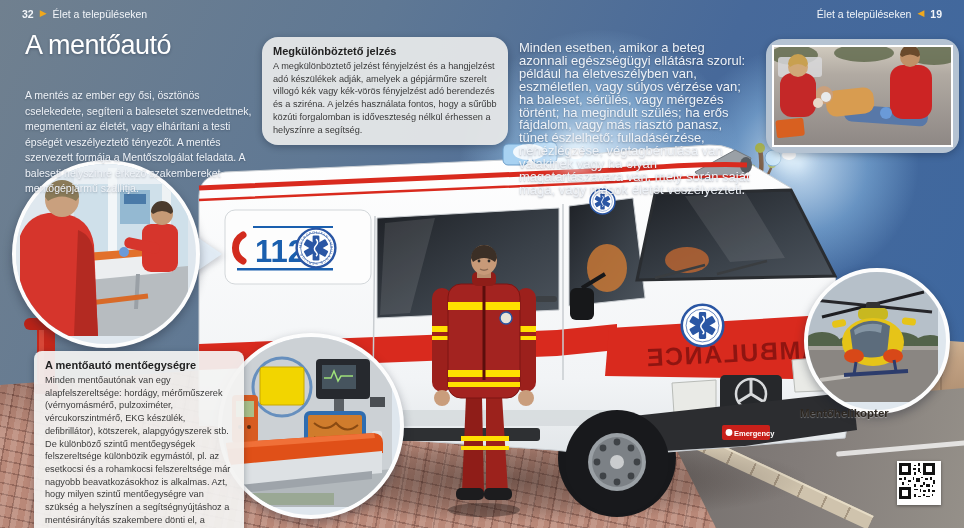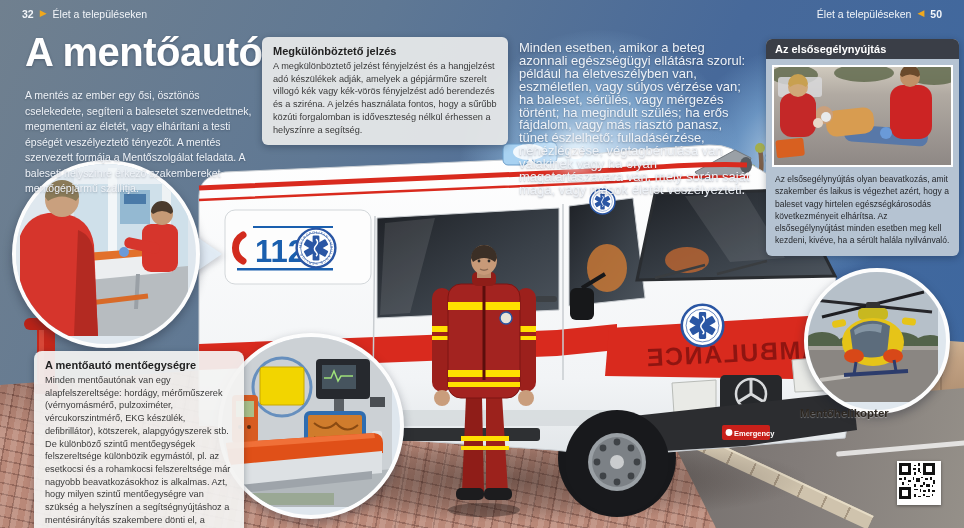--- a/index.html
+++ b/index.html
@@ -39,25 +39,25 @@
   .van-shadow{left:205px;top:438px;width:600px;height:84px;z-index:5;
         background:radial-gradient(ellipse at center,rgba(45,35,32,.5) 0%,rgba(45,35,32,.25) 45%,rgba(45,35,32,0) 72%);}
   .light-core{background:#fff;border-radius:50%;z-index:7;}
   .core1{left:568px;top:148px;width:16px;height:11px;box-shadow:0 0 20px 12px rgba(235,248,255,.95);}
   .core2{left:782px;top:150px;width:14px;height:10px;box-shadow:0 0 18px 10px rgba(235,248,255,.9);}
 
   
   .hdr{top:8px;z-index:9;color:#f2f5f9;font-size:10.5px;display:flex;align-items:flex-start;gap:6px;}
   .hdr .pg{font-weight:bold;}
   .hdr .arr{color:#f0a81c;font-size:9px;}
-  .title{left:25px;top:30px;z-index:9;color:#fff;font-size:40px;font-weight:bold;letter-spacing:-.5px;
+  .title{left:25px;top:30px;z-index:9;color:#fff;font-size:27px;font-weight:normal;letter-spacing:-.5px;
          text-shadow:0 1px 3px rgba(20,30,50,.35);}
   .intro{left:25px;top:88px;width:236px;z-index:9;color:#eef2f7;font-size:10.5px;line-height:15.5px;
          text-shadow:0 1px 2px rgba(20,30,50,.3);}
-  .box{z-index:9;border-radius:6px;box-shadow:0 2px 7px rgba(10,20,35,.3);}
+  .box{z-index:9;border-radius:16px;box-shadow:0 2px 7px rgba(10,20,35,.3);}
   .box h3{margin:0 0 3px 0;font-size:11px;color:#222;}
   .box p{margin:0;font-size:9.2px;line-height:12.7px;color:#3a3a3a;}
   .box-signal{left:262px;top:37px;width:224px;background:rgba(228,230,231,.96);padding:8px 11px 9px;}
   .blk-when{left:507px;top:30px;width:258px;z-index:9;}
   .blk-when h3{margin:0 0 3px 0;font-size:11px;color:#fff;text-shadow:0 1px 2px rgba(20,30,50,.4);}
   .blk-when p{margin:12px;font-size:13px;line-height:12.9px;color:#eef2f7;text-shadow:0 1px 2px rgba(20,30,50,.35);}
   .box-firstaid{left:766px;top:39px;width:193px;background:#b5c3d2;overflow:hidden;padding:0;}
   .box-firstaid .bar{background:#3a3e47;color:#fff;font-weight:bold;font-size:11px;padding:4px 9px;}
   .box-firstaid .photo{margin:6px;border:2px solid #fff;height:98px;position:relative;overflow:hidden;
         background:linear-gradient(180deg,#cfc9bd 0%,#b1aaa2 28%,#8e8885 100%);}
@@ -396,37 +396,36 @@
   </div>
 
   <div class="abs hdr" style="left:22px;">
     <span class="pg">32</span>
     <span class="arr">▶</span>
     <span>Élet a településeken</span>
   </div>
   <div class="abs hdr" style="right:22px;">
     <span>Élet a településeken</span>
     <span class="arr">◀</span>
-    <span class="pg">50</span>
+    <span class="pg">19</span>
   </div>
 
   <div class="abs title">A mentőautó</div>
   <div class="abs intro">A mentés az ember egy ősi, ösztönös cselekedete, segíteni a balesetet szenvedettnek, megmenteni az életét, vagy elhárítani a testi épségét veszélyeztető tényezőt. A mentés szervezett formája a Mentőszolgálat feladata. A baleseti helyszínre érkező szakembereket mentőgépjármű szállítja.</div>
 
   <div class="abs box box-signal">
     <h3>Megkülönböztető jelzés</h3>
     <p>A megkülönböztető jelzést fényjelzést és a hangjelzést adó készülékek adják, amelyek a gépjárműre szerelt villogó kék vagy kék-vörös fényjelzést adó berendezés és a sziréna. A jelzés használata fontos, hogy a sűrűbb közúti forgalomban is időveszteség nélkül érhessen a helyszínre a segítség.</p>
   </div>
 
   <div class="abs blk-when">
     <p>Minden esetben, amikor a beteg azonnali egészségügyi ellátásra szorul: például ha életveszélyben van, eszméletlen, vagy súlyos vérzése van; ha baleset, sérülés, vagy mérgezés történt; ha megindult szülés; ha erős fájdalom, vagy más riasztó panasz, tünet észlelhető: fulladásérzése, nehézlégzése, végtagbénulása van valakinek vagy ha olyan magatartászavara van, mely során saját maga, vagy mások életét veszélyezteti.</p>
   </div>
 
   <div class="abs box box-firstaid">
-    <div class="bar">Az elsősegélynyújtás</div>
     <div class="photo">
       <svg width="179" height="98" viewBox="0 0 179 98">
         <g fill="#5c6648" opacity=".8">
           <ellipse cx="20" cy="8" rx="24" ry="10"></ellipse>
             <ellipse cx="90" cy="6" rx="30" ry="9"></ellipse>
             <ellipse cx="160" cy="8" rx="26" ry="10"></ellipse>
         </g>
         <rect x="4" y="10" width="44" height="20" rx="3" fill="#d8d8da" opacity=".85"></rect>
         <g>
           <rect x="70" y="60" width="84" height="17" rx="8" fill="#5878a8" transform="rotate(4 112 68)"></rect>
@@ -442,21 +441,20 @@
         </g>
         <g>
           <rect x="116" y="18" width="42" height="54" rx="13" fill="#cc2424"></rect>
           <circle cx="136" cy="10" r="10" fill="#c09067"></circle>
           <path d="M126,8 a10,10 0 0 1 20,0 l-2,2 q-8,-5 -16,0 z" fill="#6a4a2c"></path>
           <circle cx="112" cy="66" r="6" fill="#6a9ad8"></circle>
         </g>
         <rect x="2" y="72" width="28" height="18" rx="3" fill="#d86020" transform="rotate(-6 16 80)"></rect>
       </svg>
     </div>
-    <p>Az elsősegélynyújtás olyan beavatkozás, amit szakember és laikus is végezhet azért, hogy a baleset vagy hirtelen egészségkárosodás következményeit elhárítsa. Az elsősegélynyújtást minden esetben meg kell kezdeni, kivéve, ha a sérült halála nyilvánvaló.</p>
   </div>
 
   <div class="abs box box-equip">
     <h3>A mentőautó mentőegységre</h3>
     <p>Minden mentőautónak van egy alapfelszereltsége: hordágy, mérőműszerek (vérnyomásmérő, pulzoximéter, vércukorszintmérő, EKG készülék, defibrillátor), kötszerek, alapgyógyszerek stb. De különböző szintű mentőegységek felszereltsége különbözik egymástól, pl. az esetkocsi és a rohamkocsi felszereltsége már nagyobb beavatkozásokhoz is alkalmas. Azt, hogy milyen szintű mentőegységre van szükség a helyszínen a segítségnyújtáshoz a mentésirányítás szakembere dönti el, a beérkezett hívás alapján.</p>
   </div>
 
   <div class="abs heli-caption">Mentőhelikopter</div>
 
   <div class="abs qr">

